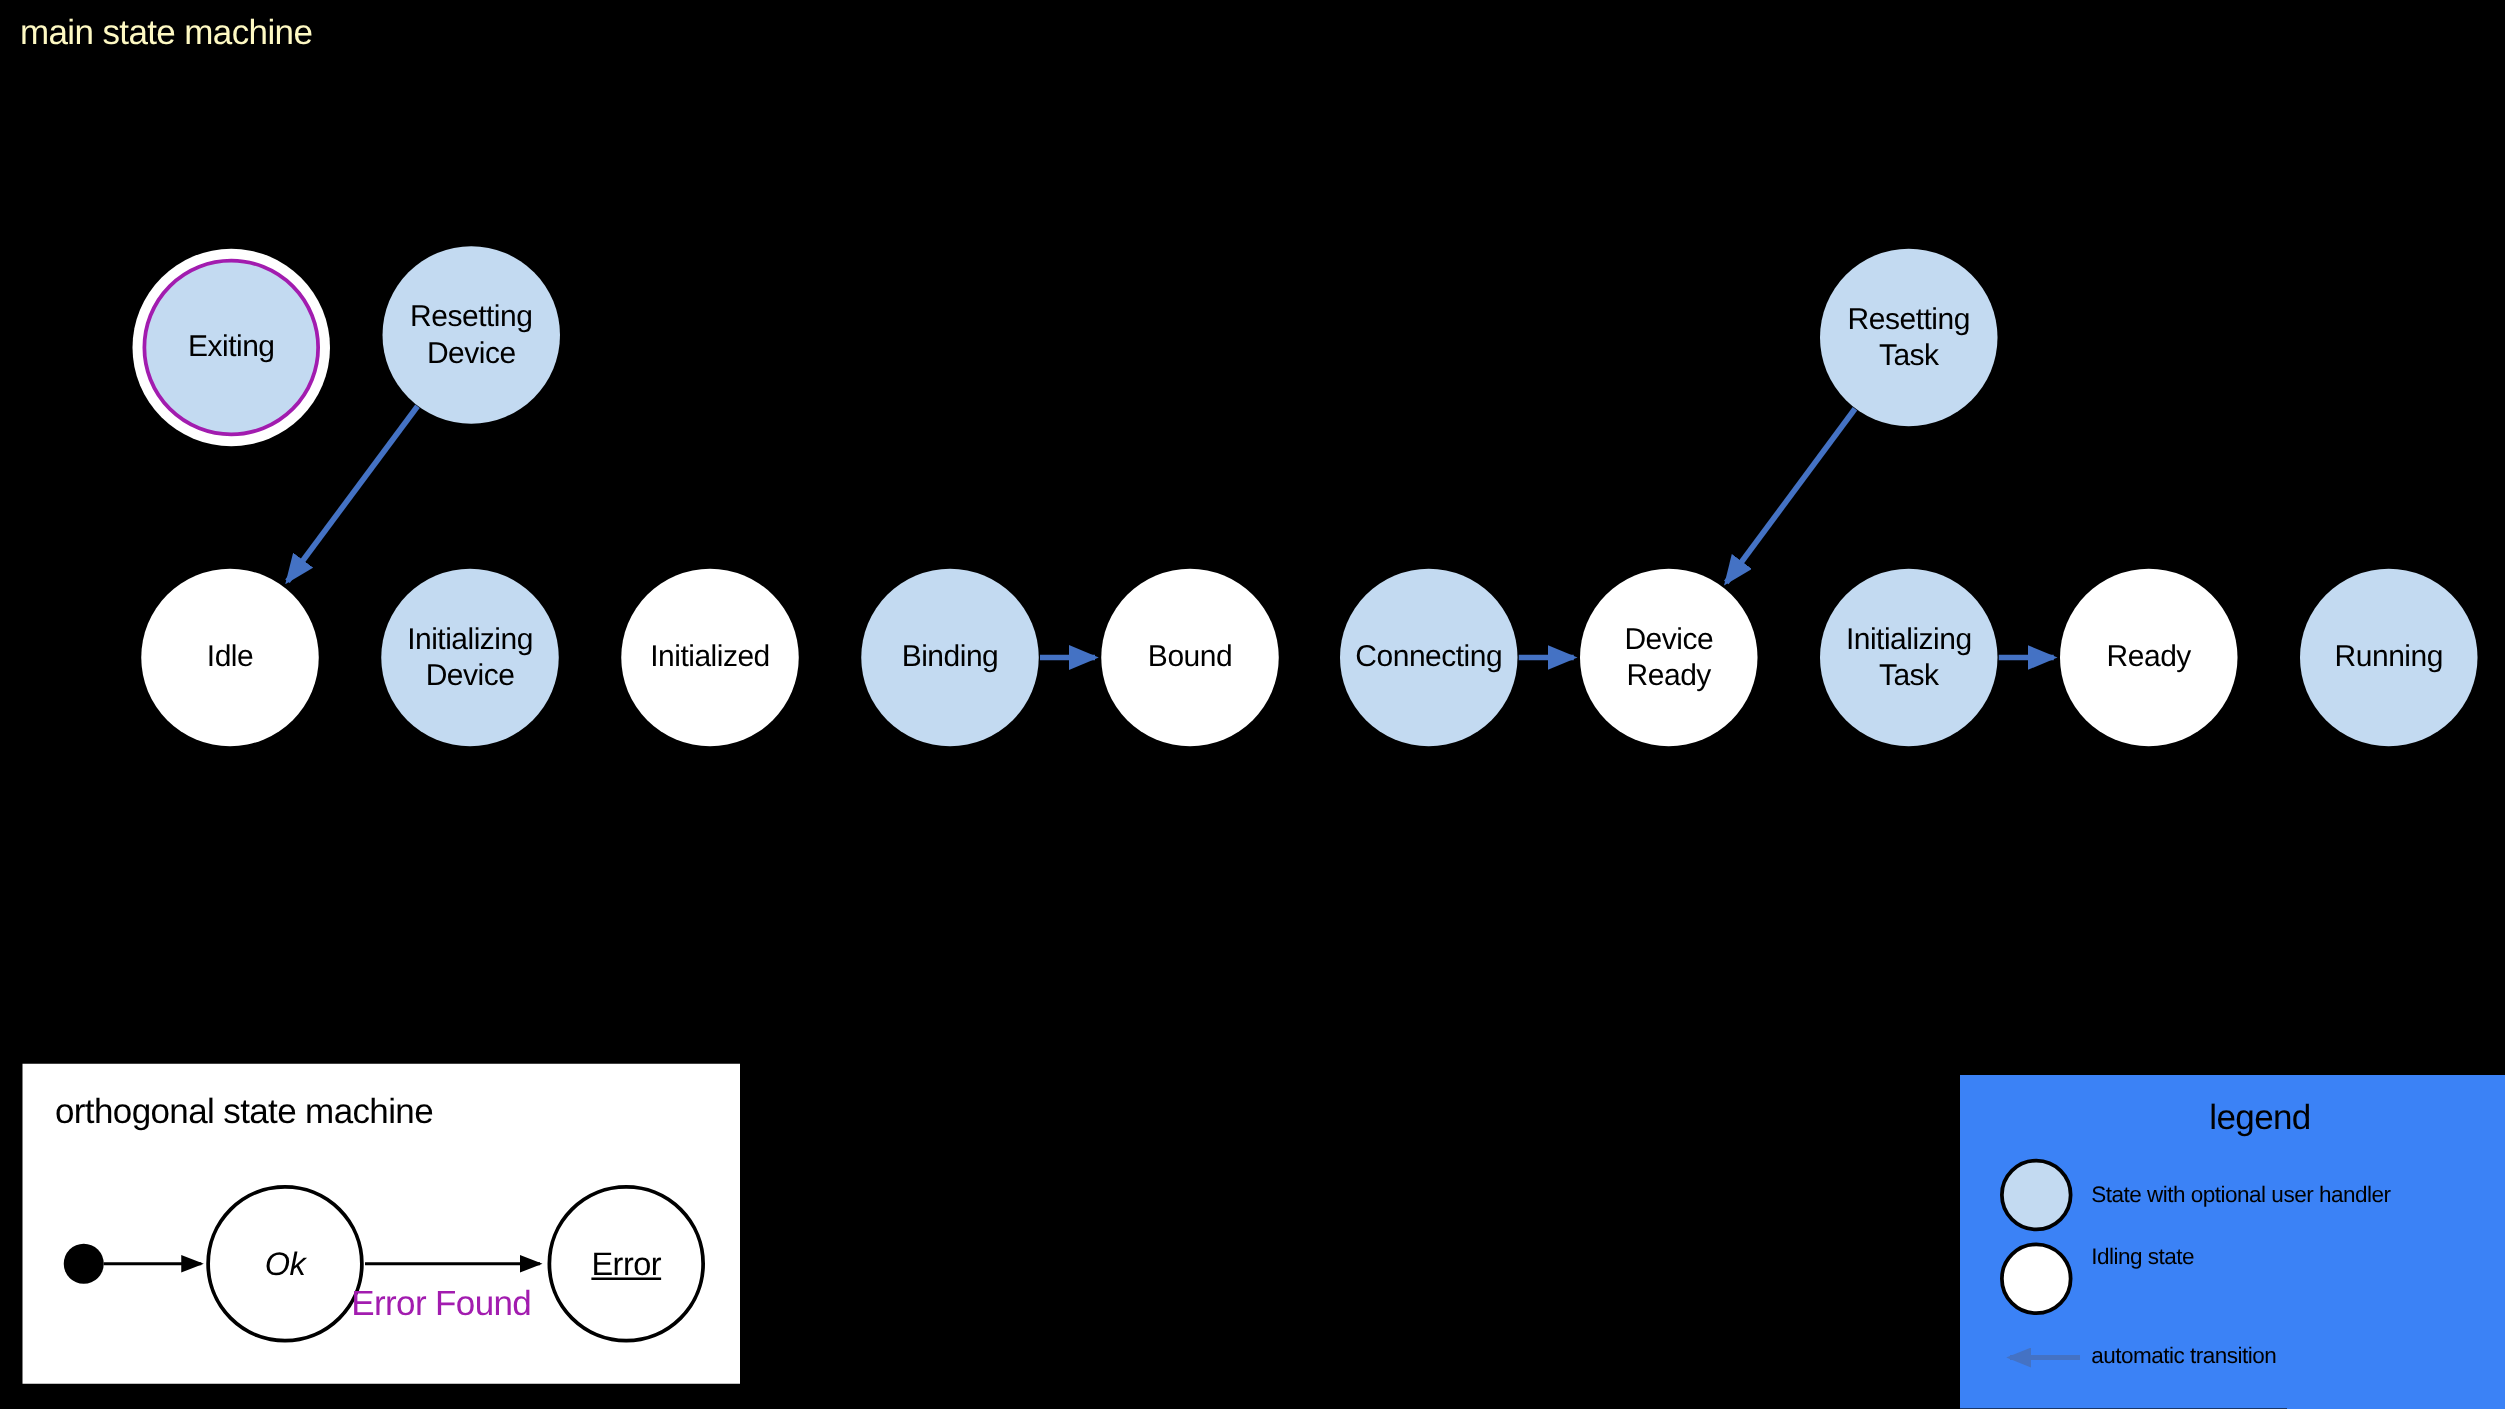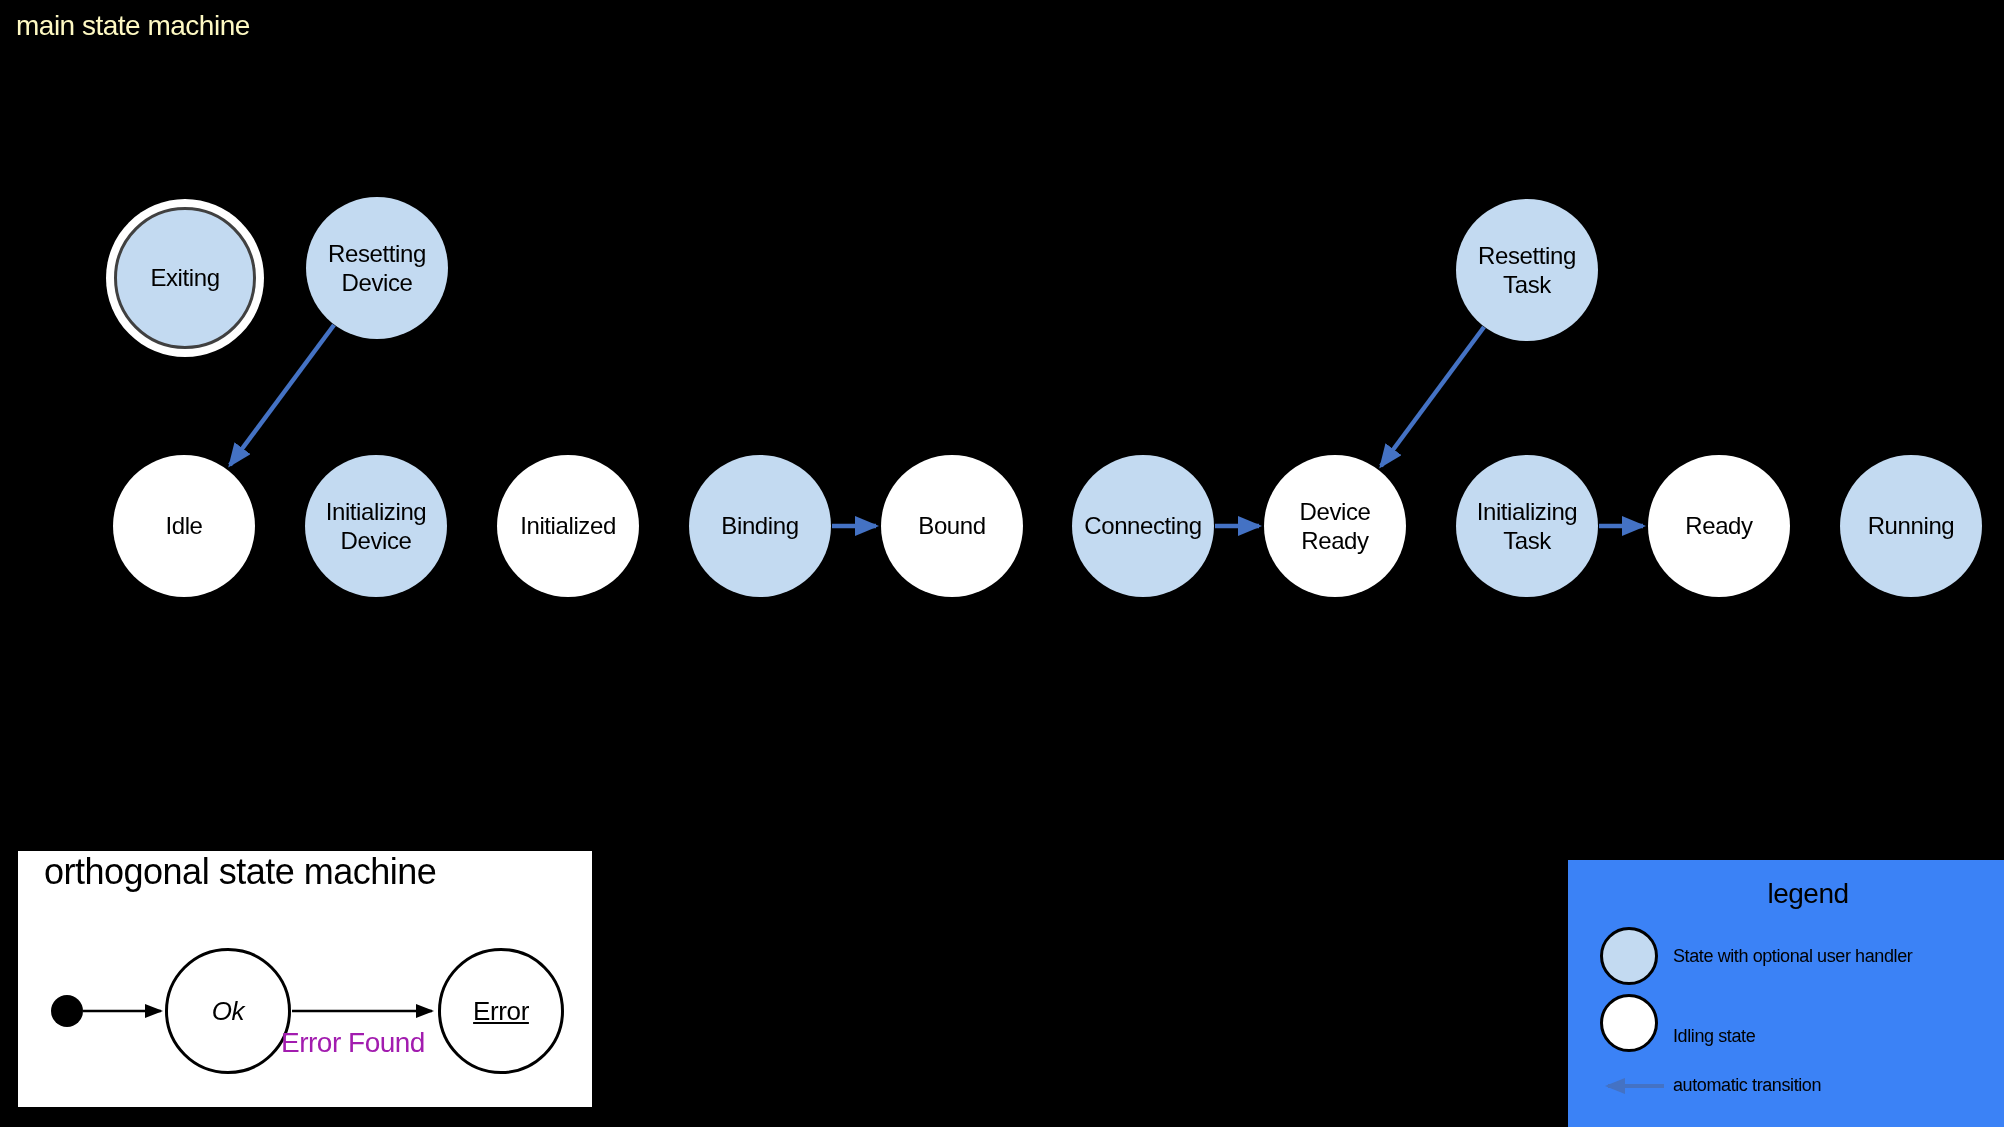--- a/index.html
+++ b/index.html
@@ -13,28 +13,28 @@
   }
   
   .state{
     position:absolute;width:142px;height:142px;box-sizing:border-box;
     border-radius:50%;display:flex;align-items:center;justify-content:center;
     text-align:center;font-size:24px;letter-spacing:-0.4px;line-height:1.22;
     color:#000;white-space:pre-line;transform:translate(-50%,-50%);
   }
   .state.handler{background:#c3daf1;}
   .state.idling{background:#ffffff;}
-  .state.final{border:3px solid #404040;box-shadow:0 0 0 8px #ffffff;}
+  .state.final{border:3px solid #a21caf;box-shadow:0 0 0 8px #ffffff;}
   .arrows{position:absolute;left:0;top:0;pointer-events:none;}
   
   .ortho{
     position:absolute;left:18px;top:851px;width:574px;height:256px;background:#ffffff;
   }
   .ortho-title{
-    position:absolute;left:26px;top:0;font-size:36px;color:#000;letter-spacing:-0.5px;text-align:right;
+    position:absolute;left:26px;top:22px;font-size:28px;color:#000;letter-spacing:-0.5px;text-align:right;
   }
   .o-state{
     position:absolute;width:126px;height:126px;box-sizing:border-box;
     border:3px solid #000;border-radius:50%;background:#ffffff;
     display:flex;align-items:center;justify-content:center;
     font-size:26px;letter-spacing:-0.4px;color:#000;transform:translate(-50%,-50%);
   }
   .o-trans-label{
     position:absolute;left:335px;top:176px;transform:translateX(-50%);
     font-size:28px;letter-spacing:-0.5px;color:#a21caf;white-space:nowrap;
@@ -115,21 +115,21 @@
     <div class="o-trans-label">Error Found</div>
   </div>
 
   <div class="legend">
     <div class="legend-title">legend</div>
 
     <div class="legend-swatch handler" style="top:67px;"></div>
     <div class="legend-label" style="top:96px;">State with optional user handler</div>
 
     <div class="legend-swatch idling" style="top:134px;"></div>
-    <div class="legend-label" style="top:176px;text-align:right;">Idling state</div>
+    <div class="legend-label" style="top:146px;text-align:right;">Idling state</div>
 
     <svg class="legend-arrow" width="80" height="30">
       <defs>
         <marker id="arrow-blue-legend" markerUnits="userSpaceOnUse" markerWidth="20" markerHeight="16" viewBox="0 0 20 16" refX="17" refY="8" orient="auto">
           <path d="M0,0 L20,8 L0,16 Z" fill="#4472c4"></path>
         </marker>
       </defs>
       <line x1="72" y1="15" x2="16" y2="15" stroke="#4472c4" stroke-width="4" marker-end="url(#arrow-blue-legend)"></line>
     </svg>
     <div class="legend-label" style="top:225px;">automatic transition</div>

